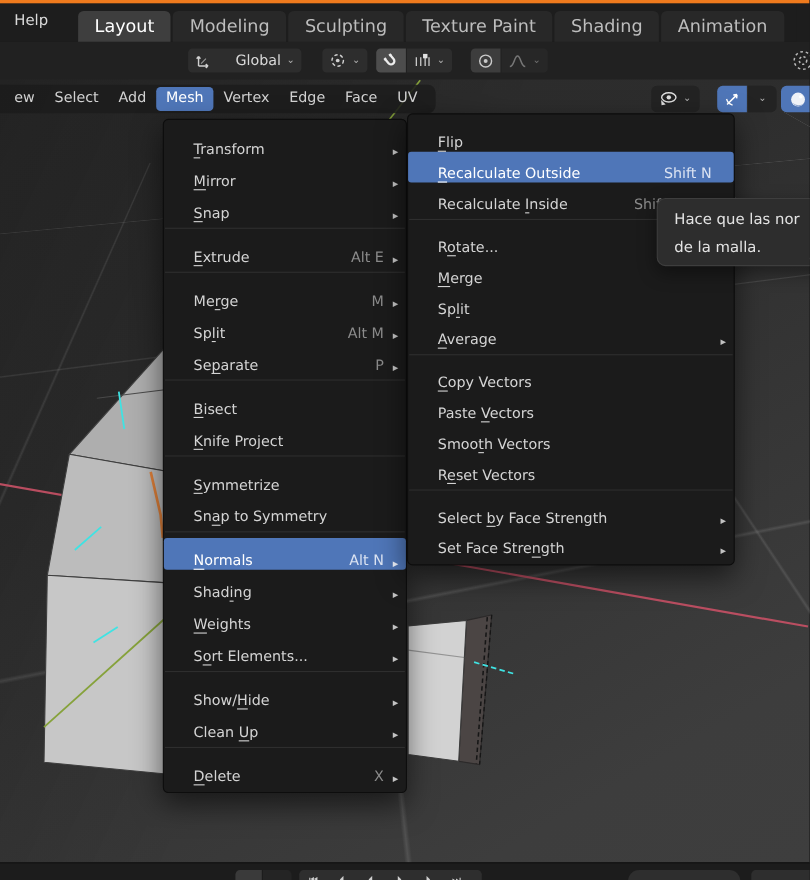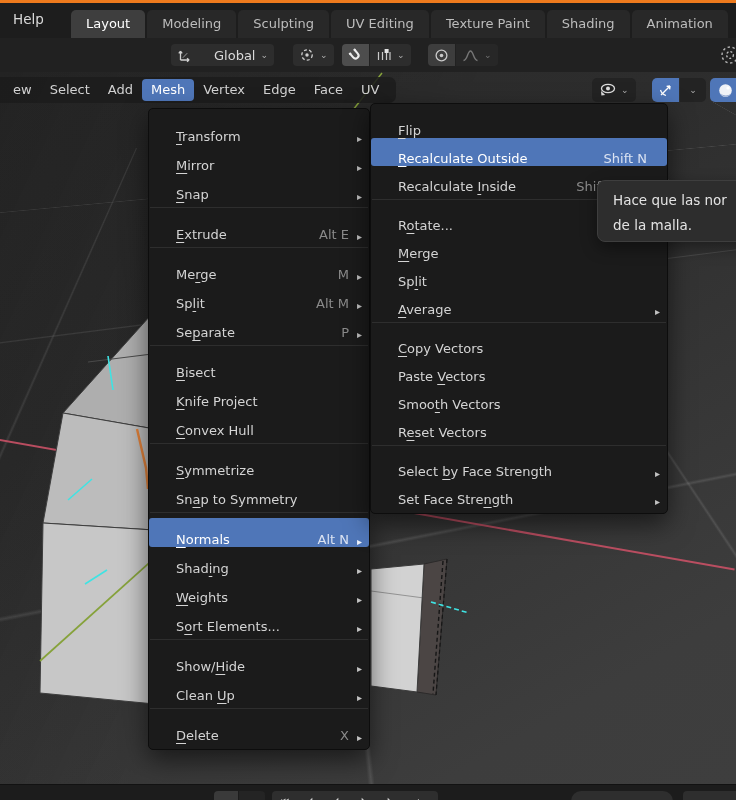--- a/index.html
+++ b/index.html
@@ -7,21 +7,21 @@
     width:736px;height:800px;overflow:hidden;position:relative;
     background:#1d1d1d;font-family:"DejaVu Sans","Liberation Sans",sans-serif;
     -webkit-font-smoothing:antialiased;
   }
   
   #top-accent{position:absolute;left:0;top:0;width:736px;height:3px;z-index:90}
   
   #topbar{position:absolute;left:0;top:3px;width:724px;height:35px;background:#1d1d1d;z-index:80}
   #help-menu{position:absolute;left:13px;top:8px;font-size:13.5px;color:#dadada}
   #tabs{position:absolute;left:71px;top:7px;display:flex;gap:2px;height:28px}
-  .tab{padding:0 15px;line-height:28px;border-radius:5px 5px 0 0;background:#282828;color:#bdbdbd;font-size:13px;white-space:nowrap}
+  .tab{padding:0 15px;line-height:28px;border-radius:5px 5px 0 0;background:#282828;color:#bdbdbd;font-size:16px;white-space:nowrap}
   .tab.active{background:#3e3e3e;color:#ffffff}
   
   #toolbar{position:absolute;left:0;top:38px;width:736px;height:34px;background:#212121;z-index:80}
   .tb-group{position:absolute;top:6px;height:22px;display:flex;align-items:center;background:#2d2d2d;border-radius:4px;color:#d9d9d9;font-size:13px}
   .seg{height:22px;display:flex;align-items:center;padding:0 6px}
   .chev{font-size:9px;color:#b0b0b0;margin-left:5px}
   .dim{opacity:.55}
   svg.ic{display:block}
   
   #viewport{position:absolute;left:0;top:72px;width:736px;height:712px;overflow:hidden;
@@ -68,21 +68,20 @@
 <body>
 
 <div id="top-accent" style="background: rgb(238, 122, 29);"></div>
 
 <div id="topbar">
   <div id="help-menu">Help</div>
   <div id="tabs">
       <div class="tab active">Layout</div>
       <div class="tab">Modeling</div>
       <div class="tab">Sculpting</div>
-      <div class="tab">UV Editing</div>
       <div class="tab">Texture Paint</div>
       <div class="tab">Shading</div>
       <div class="tab">Animation</div>
     </div>
 </div>
 
 <div id="toolbar">
   <div class="tb-group" style="left:171px">
     <div class="seg">
       <svg class="ic" width="15" height="15" viewBox="0 0 15 15">
@@ -218,21 +217,20 @@
       <div class="menu-item"><span class="label"><span class="accel">S</span>nap</span><span class="shortcut"></span><span class="subarrow">▸</span></div>
       <div class="msep"></div>
       <div class="menu-item"><span class="label"><span class="accel">E</span>xtrude</span><span class="shortcut">Alt E</span><span class="subarrow">▸</span></div>
       <div class="msep"></div>
       <div class="menu-item"><span class="label">Me<span class="accel">r</span>ge</span><span class="shortcut">M</span><span class="subarrow">▸</span></div>
       <div class="menu-item"><span class="label">Sp<span class="accel">l</span>it</span><span class="shortcut">Alt M</span><span class="subarrow">▸</span></div>
       <div class="menu-item"><span class="label">Se<span class="accel">p</span>arate</span><span class="shortcut">P</span><span class="subarrow">▸</span></div>
       <div class="msep"></div>
       <div class="menu-item"><span class="label"><span class="accel">B</span>isect</span><span class="shortcut"></span><span class="subarrow"></span></div>
       <div class="menu-item"><span class="label"><span class="accel">K</span>nife Project</span><span class="shortcut"></span><span class="subarrow"></span></div>
-      <div class="menu-item"><span class="label"><span class="accel">C</span>onvex Hull</span><span class="shortcut"></span><span class="subarrow"></span></div>
       <div class="msep"></div>
       <div class="menu-item"><span class="label"><span class="accel">S</span>ymmetrize</span><span class="shortcut"></span><span class="subarrow"></span></div>
       <div class="menu-item"><span class="label">Sn<span class="accel">a</span>p to Symmetry</span><span class="shortcut"></span><span class="subarrow"></span></div>
       <div class="msep"></div>
       <div class="menu-item hl"><span class="label"><span class="accel">N</span>ormals</span><span class="shortcut">Alt N</span><span class="subarrow">▸</span></div>
       <div class="menu-item"><span class="label">Shad<span class="accel">i</span>ng</span><span class="shortcut"></span><span class="subarrow">▸</span></div>
       <div class="menu-item"><span class="label"><span class="accel">W</span>eights</span><span class="shortcut"></span><span class="subarrow">▸</span></div>
       <div class="menu-item"><span class="label">S<span class="accel">o</span>rt Elements...</span><span class="shortcut"></span><span class="subarrow">▸</span></div>
       <div class="msep"></div>
       <div class="menu-item"><span class="label">Show/<span class="accel">H</span>ide</span><span class="shortcut"></span><span class="subarrow">▸</span></div>

